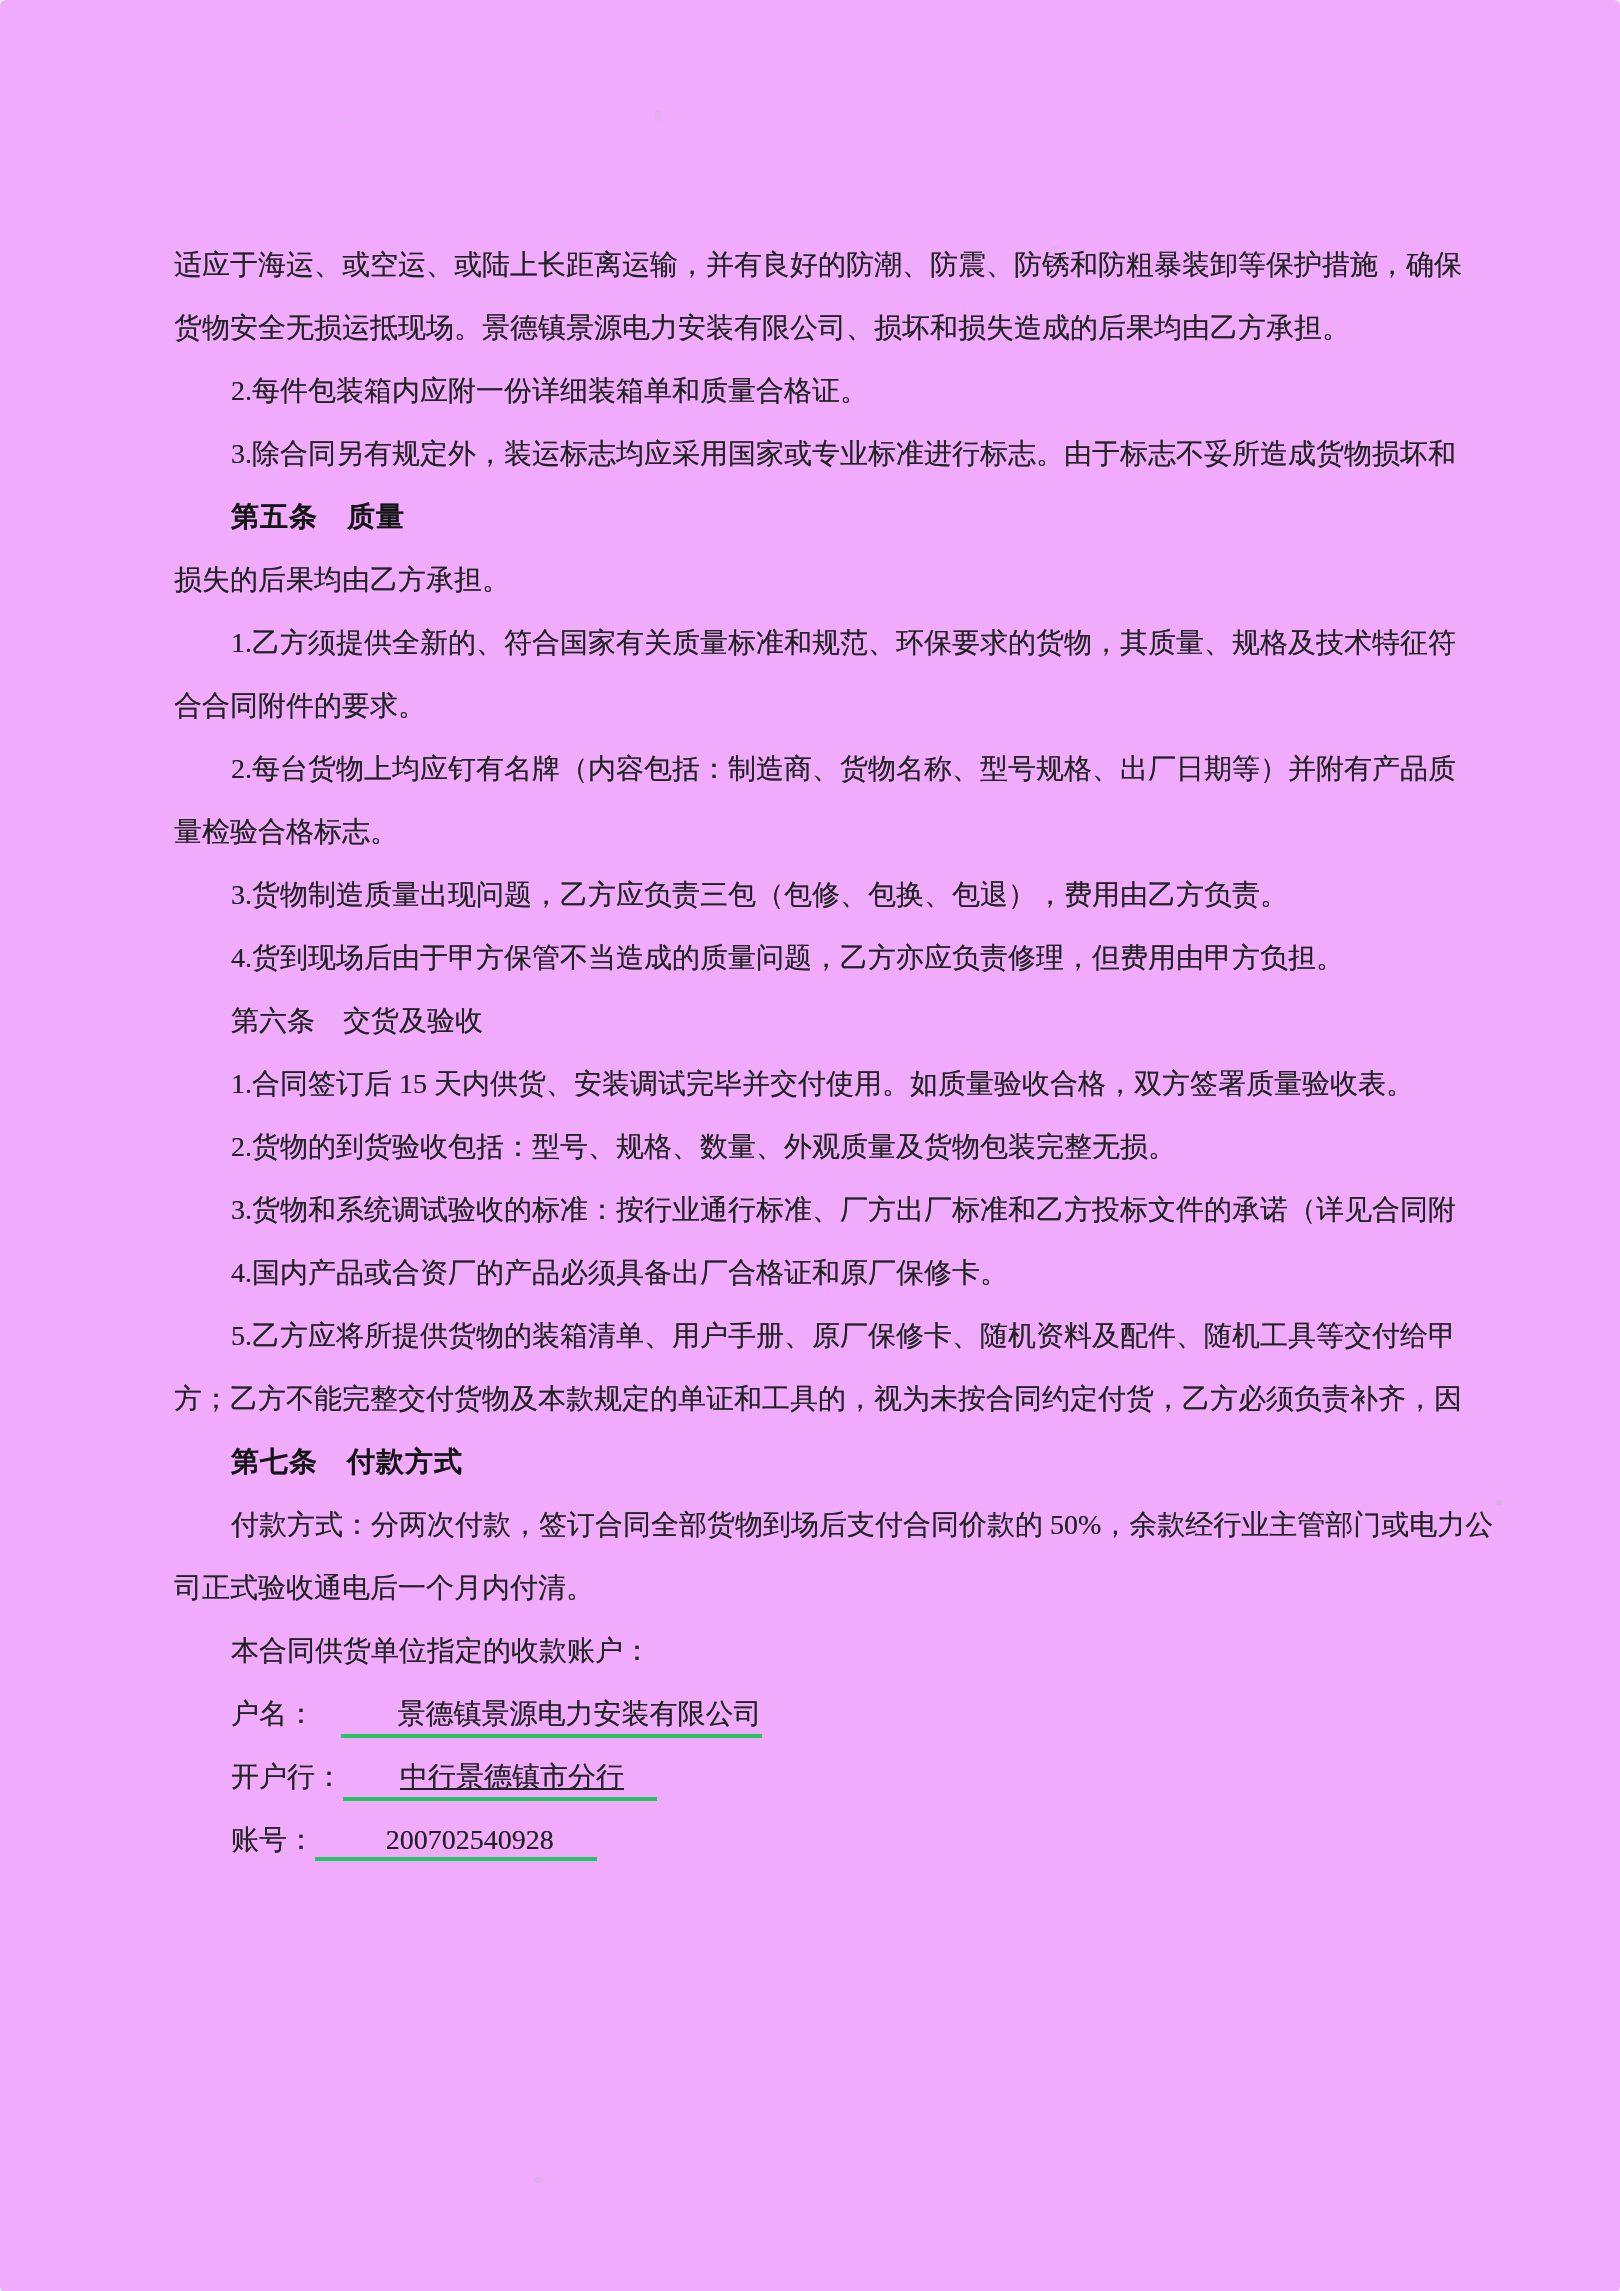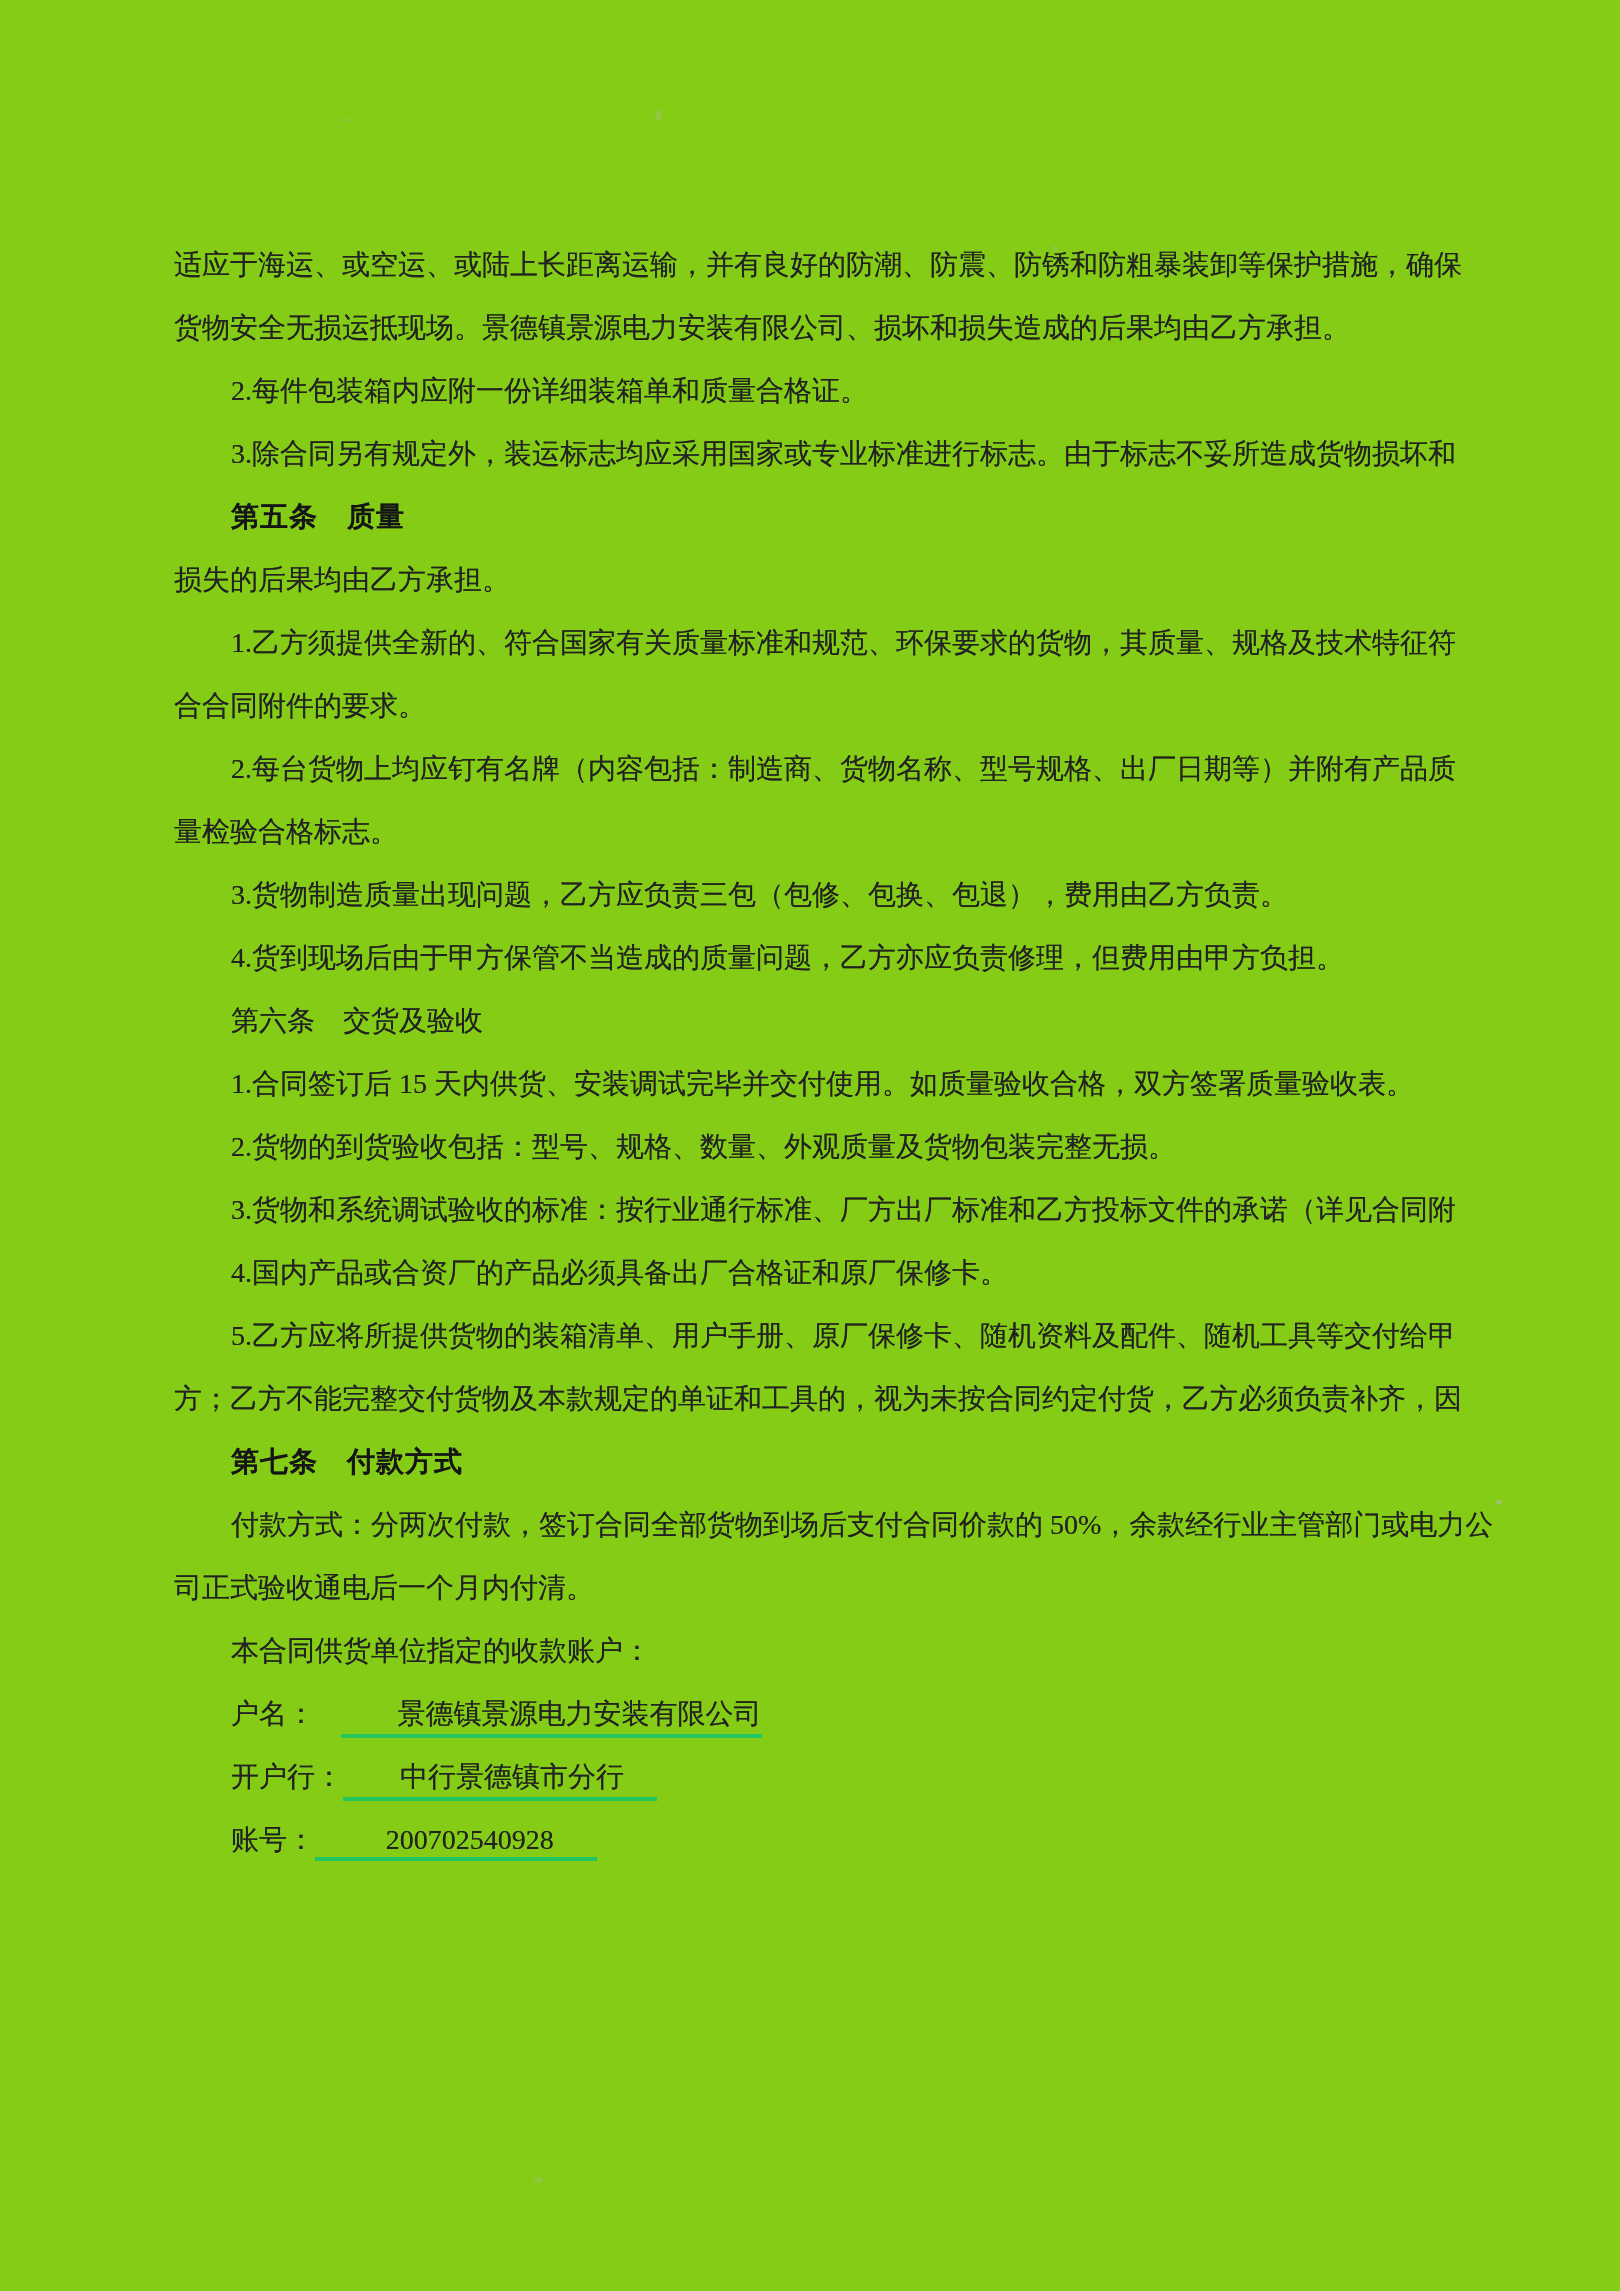--- a/index.html
+++ b/index.html
@@ -4,22 +4,23 @@
 <style>
   html,body{margin:0;padding:0;}
   body{
     width:1620px;height:2292px;
     background:#e8e8e8;
     font-family:"Liberation Serif","DejaVu Serif",serif;
   }
   .sheet{
     position:relative;
     width:1620px;height:2292px;
-    background:#84cc16;
+    background:#f0abfc;
     overflow:hidden;
+    border-radius:6px;
   }
   .textblock{
     position:absolute;
     left:174px;top:233px;
     width:1313px;
     font-size:28px;
     line-height:63px;
     color:#222222;
     text-shadow:0 0 0.5px rgba(20,20,20,0.55);
   }
@@ -30,21 +31,21 @@
   .ind{ text-indent:57px; }
   .bold{ font-weight:bold; color:#151515; letter-spacing:1px; }
   .uline{
     border-bottom:4px solid #22c55e;
     padding-bottom:1px;
     display:inline-block;
     line-height:normal;
   }
   .gap-s{ margin-left:25.5px; }
   .pad-num{ padding-left:13.7px; padding-right:43px; }
-  .pad-bank{ padding-right:33px; }
+  .pad-bank{ padding-right:33px;text-decoration:underline; }
   
   .speck{
     position:absolute;
     background:#b9b9b9;
     border-radius:50%;
     opacity:0.45;
   }
   .speck.s1{ left:655px; top:110px; width:6.9px; height:10.8px; opacity:0.28;}
   .speck.s2{ left:1053px; top:246px; width:4.9px; height:4.9px; opacity:0.3;}
   .speck.s3{ left:1496px; top:1500px; width:5.9px; height:4.9px; opacity:0.5;}

